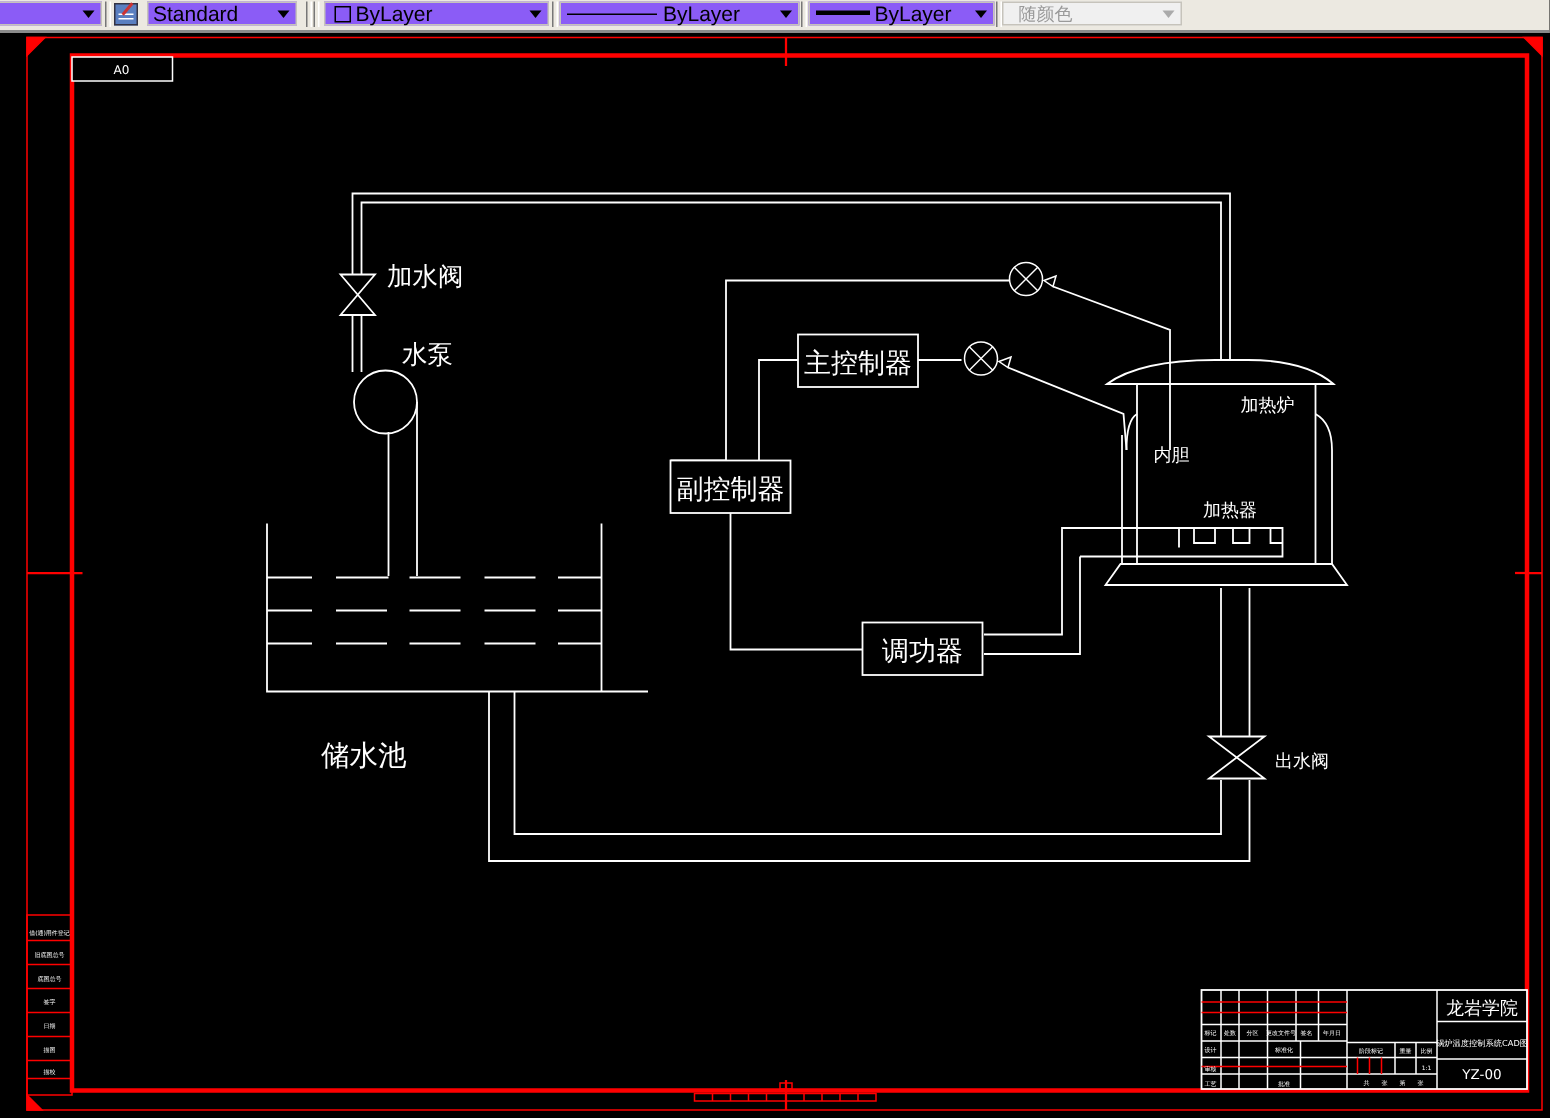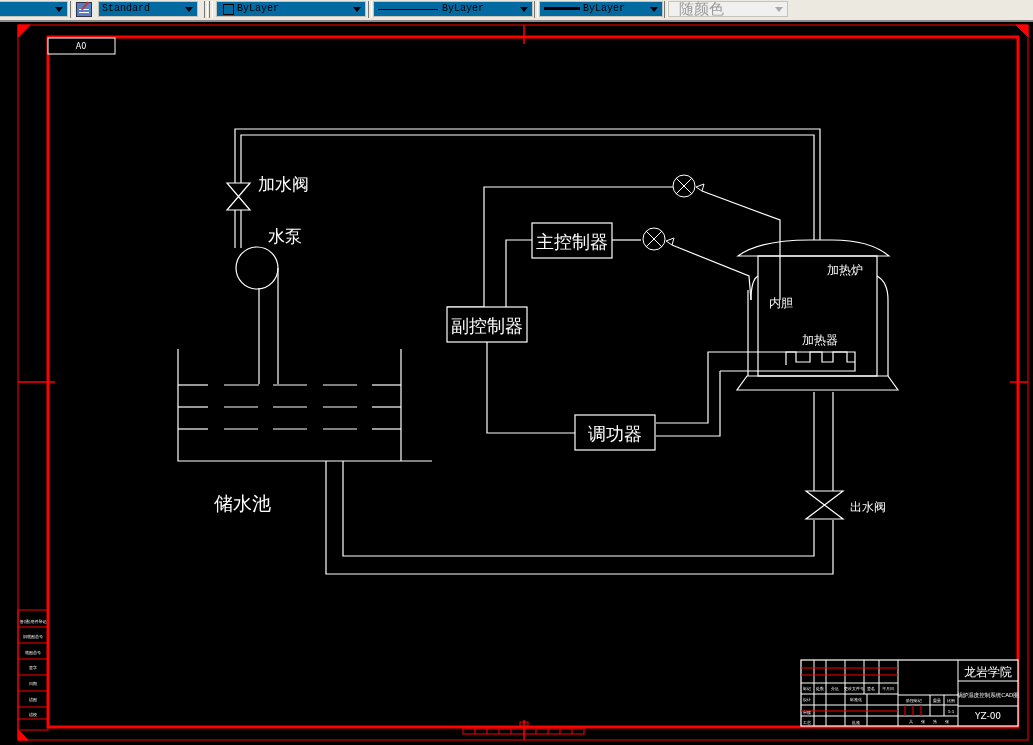--- a/index.html
+++ b/index.html
@@ -1,18 +1,18 @@
 <!DOCTYPE html>
 <html><head>
 <meta charset="utf-8">
 <style>
   html,body{margin:0;padding:0;background:#000;}
   body{width:1033px;height:745px;overflow:hidden;position:relative;font-family:"DejaVu Sans",sans-serif;}
   .toolbar{position:absolute;left:0;top:0;width:1033px;height:20px;background:#ece9e1;border-bottom:2px solid #8a8a8a;}
-  .combo{position:absolute;top:1px;height:16px;background:#0369a1;border:1px solid #c6c3bb;box-sizing:border-box;font-family:Liberation Mono, monospace;font-size:10px;line-height:14px;color:#000;}
+  .combo{position:absolute;top:1px;height:16px;background:#8b5cf6;border:1px solid #c6c3bb;box-sizing:border-box;font-family:Liberation Sans, sans-serif;font-size:14px;line-height:14px;color:#000;}
   .combo .txt{position:absolute;top:0;white-space:nowrap;}
   .combo .arrow{position:absolute;right:4px;top:5px;width:0;height:0;border-left:4px solid transparent;border-right:4px solid transparent;border-top:5px solid #000;}
   .combo.disabled{background:#f0f0f0;color:#9a9a9a;}
   .combo.disabled .arrow{border-top-color:#aaa;}
   .sep{position:absolute;top:1px;width:2px;height:17px;border-left:1px solid #777;border-right:1px solid #fff;}
   .canvas{position:absolute;left:0;top:22px;width:849px;height:723px;background:#000;}
   svg text{font-family:"DejaVu Sans",sans-serif;}
 </style>
 </head>
 <body>
@@ -44,21 +44,21 @@
     <span class="txt" style="left:68px;">ByLayer</span>
     <span class="arrow"></span>
   </div>
   <div class="sep" style="left:534px;"></div>
   <div class="combo" style="left:539px;width:124px;">
     <span style="position:absolute;left:4px;top:5px;width:36px;height:3px;background:#000;"></span>
     <span class="txt" style="left:43px;">ByLayer</span>
     <span class="arrow"></span>
   </div>
   <div class="sep" style="left:664px;"></div>
-  <div class="combo disabled" style="left:668px;width:120px;font-family:'DejaVu Sans',sans-serif;font-size:15px;">
+  <div class="combo disabled" style="left:668px;width:120px;font-family:'DejaVu Sans',sans-serif;font-size:12px;">
     <span class="txt" style="left:10px;">随颜色</span>
     <span class="arrow"></span>
   </div>
 </div>
 
 <div class="canvas">
 <svg width="1033" height="723" viewBox="0 22 1033 723" style="position:absolute;left:0;top:0;">
 
   <g fill="none" stroke="#ff0000">
     <rect x="18" y="25" width="1010" height="715" stroke-width="1"></rect>

